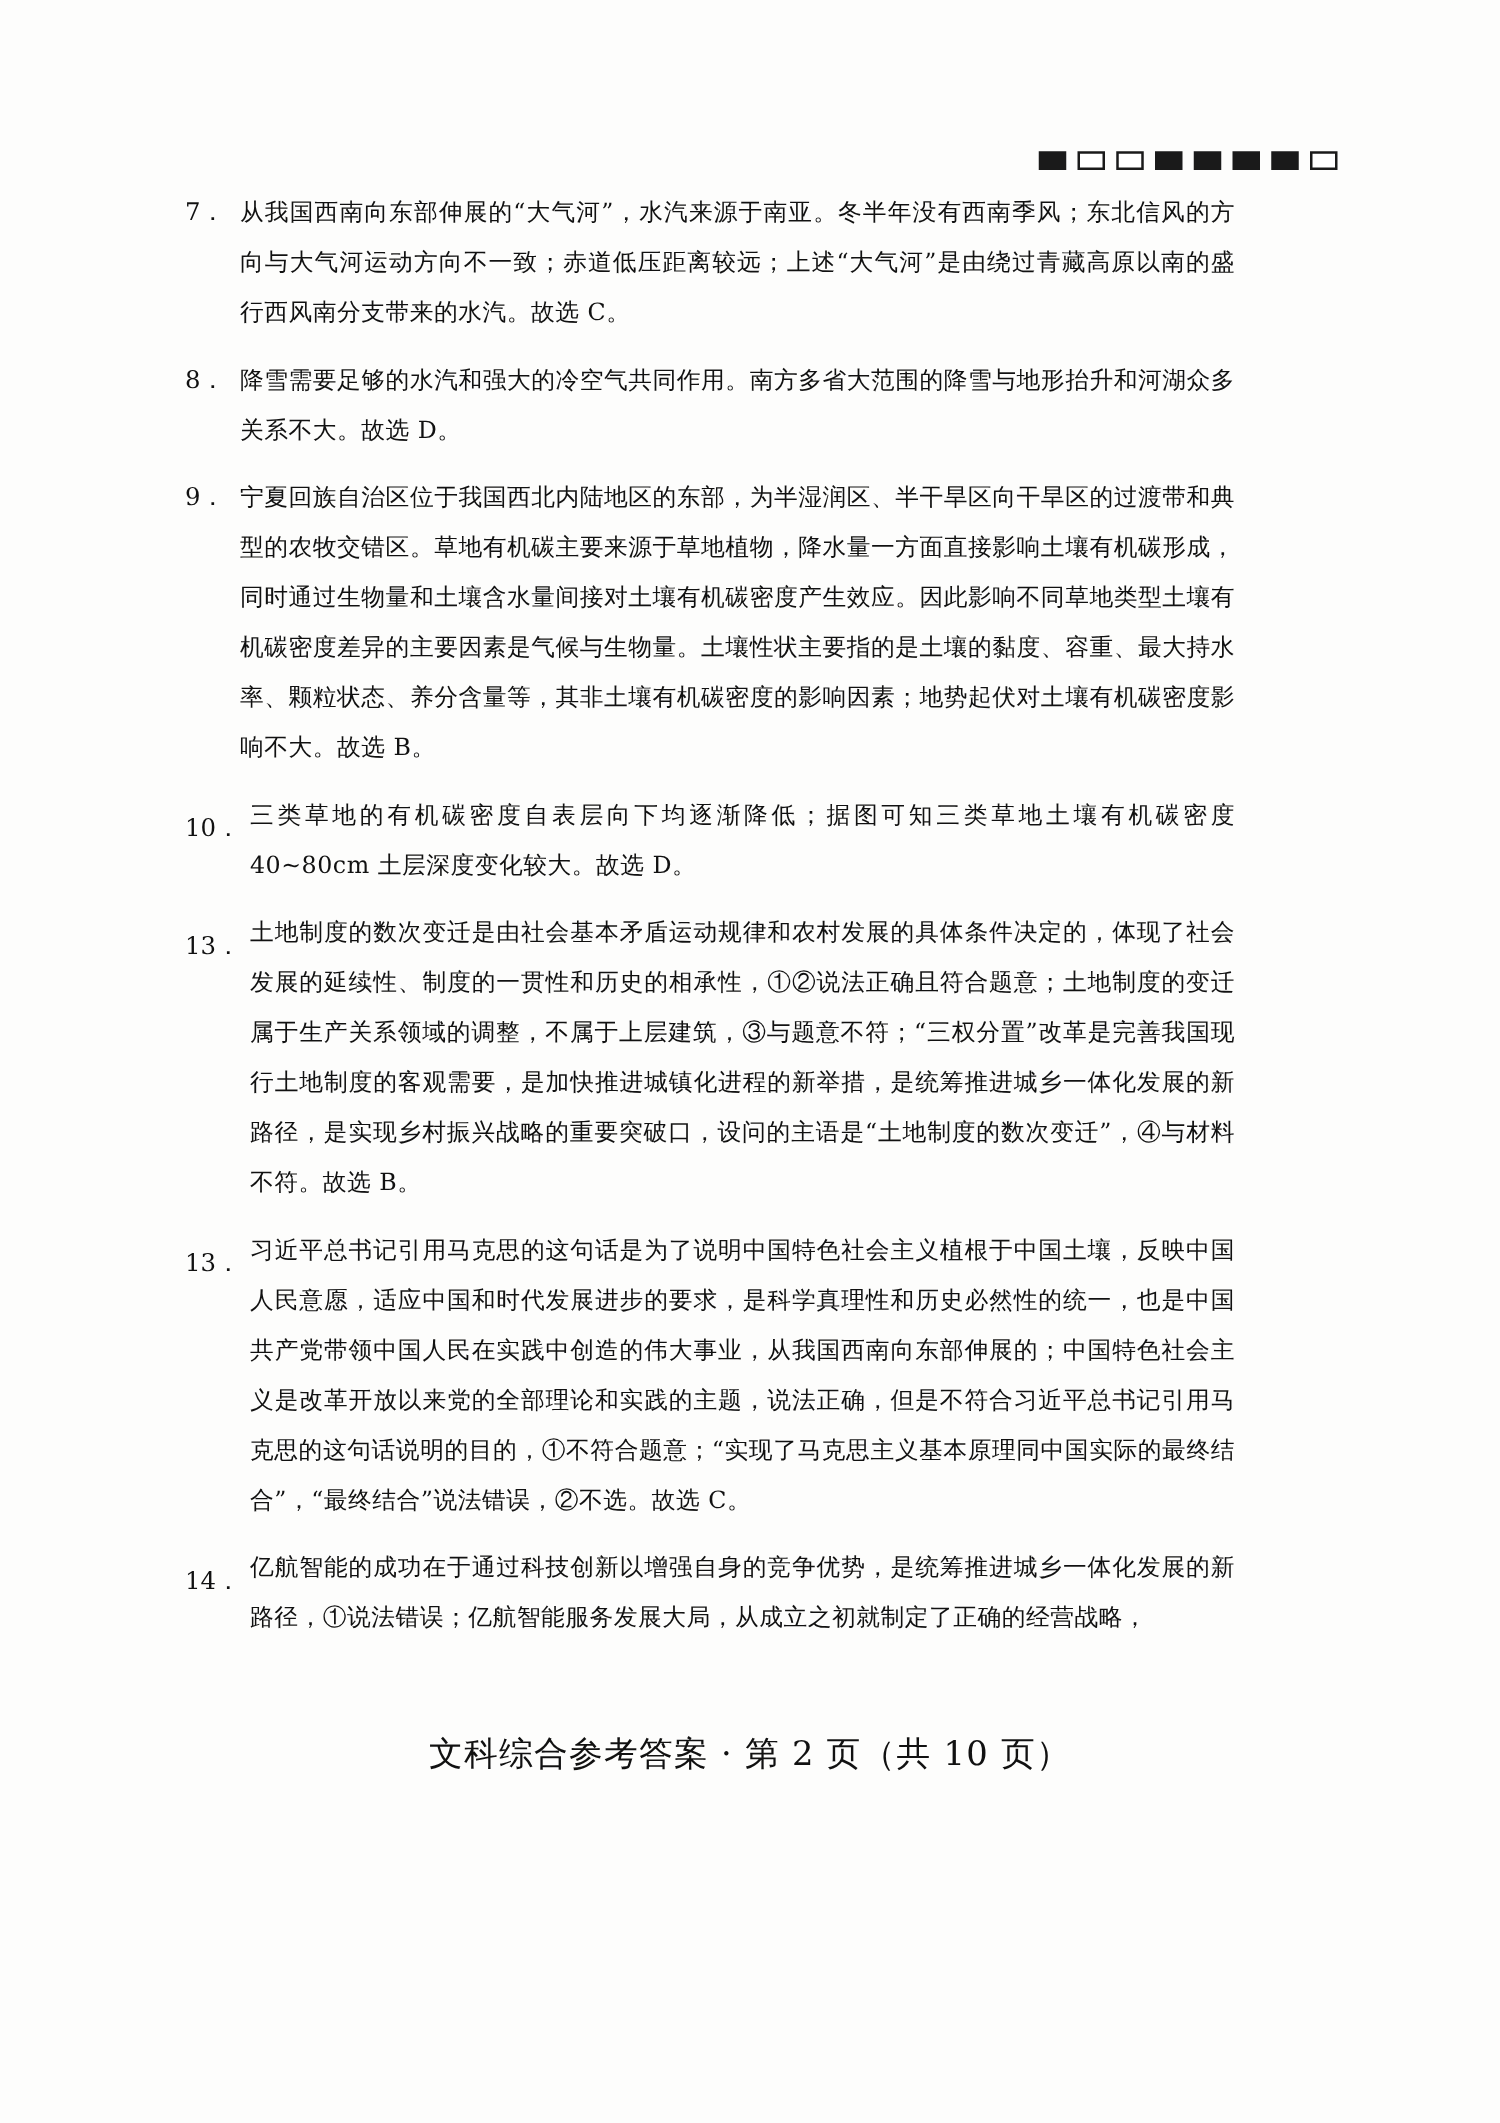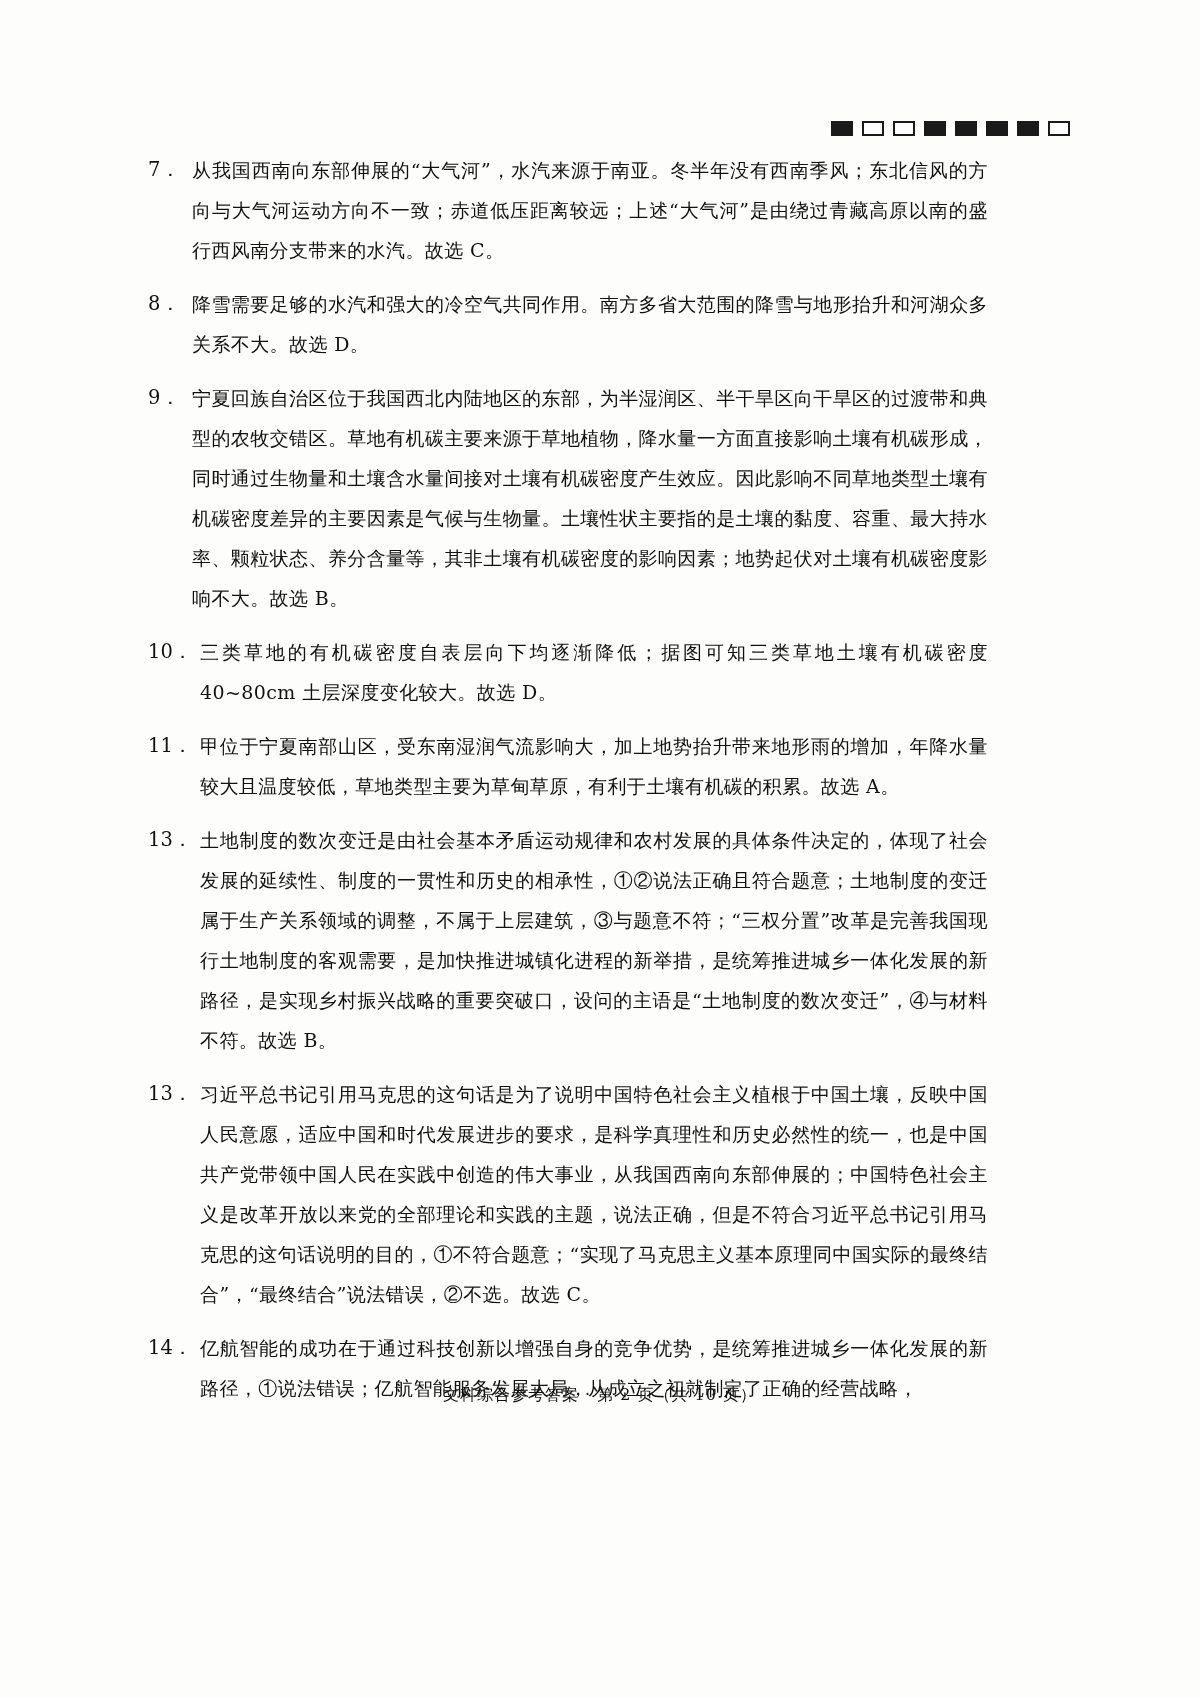--- a/index.html
+++ b/index.html
@@ -55,36 +55,37 @@
   .num {
     flex: 0 0 auto;
     width: 44px;
     text-align: left;
     font-size: 19.5px;
     line-height: 40px;
     letter-spacing: 0px;
   }
   .num.wide {
     width: 52px;
+    margin-top: 11px;
   }
   .body-text {
     flex: 1 1 auto;
     font-size: 19px;
     line-height: 40px;
     text-align: justify;
     text-justify: inter-ideograph;
     letter-spacing: 0.4px;
   }
   .footer {
     position: absolute;
     left: 0;
     top: 1385px;
     width: 1200px;
     text-align: center;
-    font-size: 16px;
+    font-size: 27px;
     letter-spacing: 1px;
   }
 </style>
 </head>
 <body>
 
 <div class="page">
 
   <div class="barcode">
     <div class="bar"></div>
@@ -112,24 +113,20 @@
     <div class="item">
       <div class="num">9．</div>
       <div class="body-text">宁夏回族自治区位于我国西北内陆地区的东部，为半湿润区、半干旱区向干旱区的过渡带和典型的农牧交错区。草地有机碳主要来源于草地植物，降水量一方面直接影响土壤有机碳形成，同时通过生物量和土壤含水量间接对土壤有机碳密度产生效应。因此影响不同草地类型土壤有机碳密度差异的主要因素是气候与生物量。土壤性状主要指的是土壤的黏度、容重、最大持水率、颗粒状态、养分含量等，其非土壤有机碳密度的影响因素；地势起伏对土壤有机碳密度影响不大。故选 B。</div>
     </div>
 
     <div class="item">
       <div class="num wide">10．</div>
       <div class="body-text">三类草地的有机碳密度自表层向下均逐渐降低；据图可知三类草地土壤有机碳密度 40~80cm 土层深度变化较大。故选 D。</div>
     </div>
 
-    <div class="item">
-      <div class="num wide">11．</div>
-      <div class="body-text">甲位于宁夏南部山区，受东南湿润气流影响大，加上地势抬升带来地形雨的增加，年降水量较大且温度较低，草地类型主要为草甸草原，有利于土壤有机碳的积累。故选 A。</div>
-    </div>
 
     <div class="item">
       <div class="num wide">13．</div>
       <div class="body-text">土地制度的数次变迁是由社会基本矛盾运动规律和农村发展的具体条件决定的，体现了社会发展的延续性、制度的一贯性和历史的相承性，①②说法正确且符合题意；土地制度的变迁属于生产关系领域的调整，不属于上层建筑，③与题意不符；“三权分置”改革是完善我国现行土地制度的客观需要，是加快推进城镇化进程的新举措，是统筹推进城乡一体化发展的新路径，是实现乡村振兴战略的重要突破口，设问的主语是“土地制度的数次变迁”，④与材料不符。故选 B。</div>
     </div>
 
     <div class="item">
       <div class="num wide">13．</div>
       <div class="body-text">习近平总书记引用马克思的这句话是为了说明中国特色社会主义植根于中国土壤，反映中国人民意愿，适应中国和时代发展进步的要求，是科学真理性和历史必然性的统一，也是中国共产党带领中国人民在实践中创造的伟大事业，从我国西南向东部伸展的；中国特色社会主义是改革开放以来党的全部理论和实践的主题，说法正确，但是不符合习近平总书记引用马克思的这句话说明的目的，①不符合题意；“实现了马克思主义基本原理同中国实际的最终结合”，“最终结合”说法错误，②不选。故选 C。</div>
     </div>

